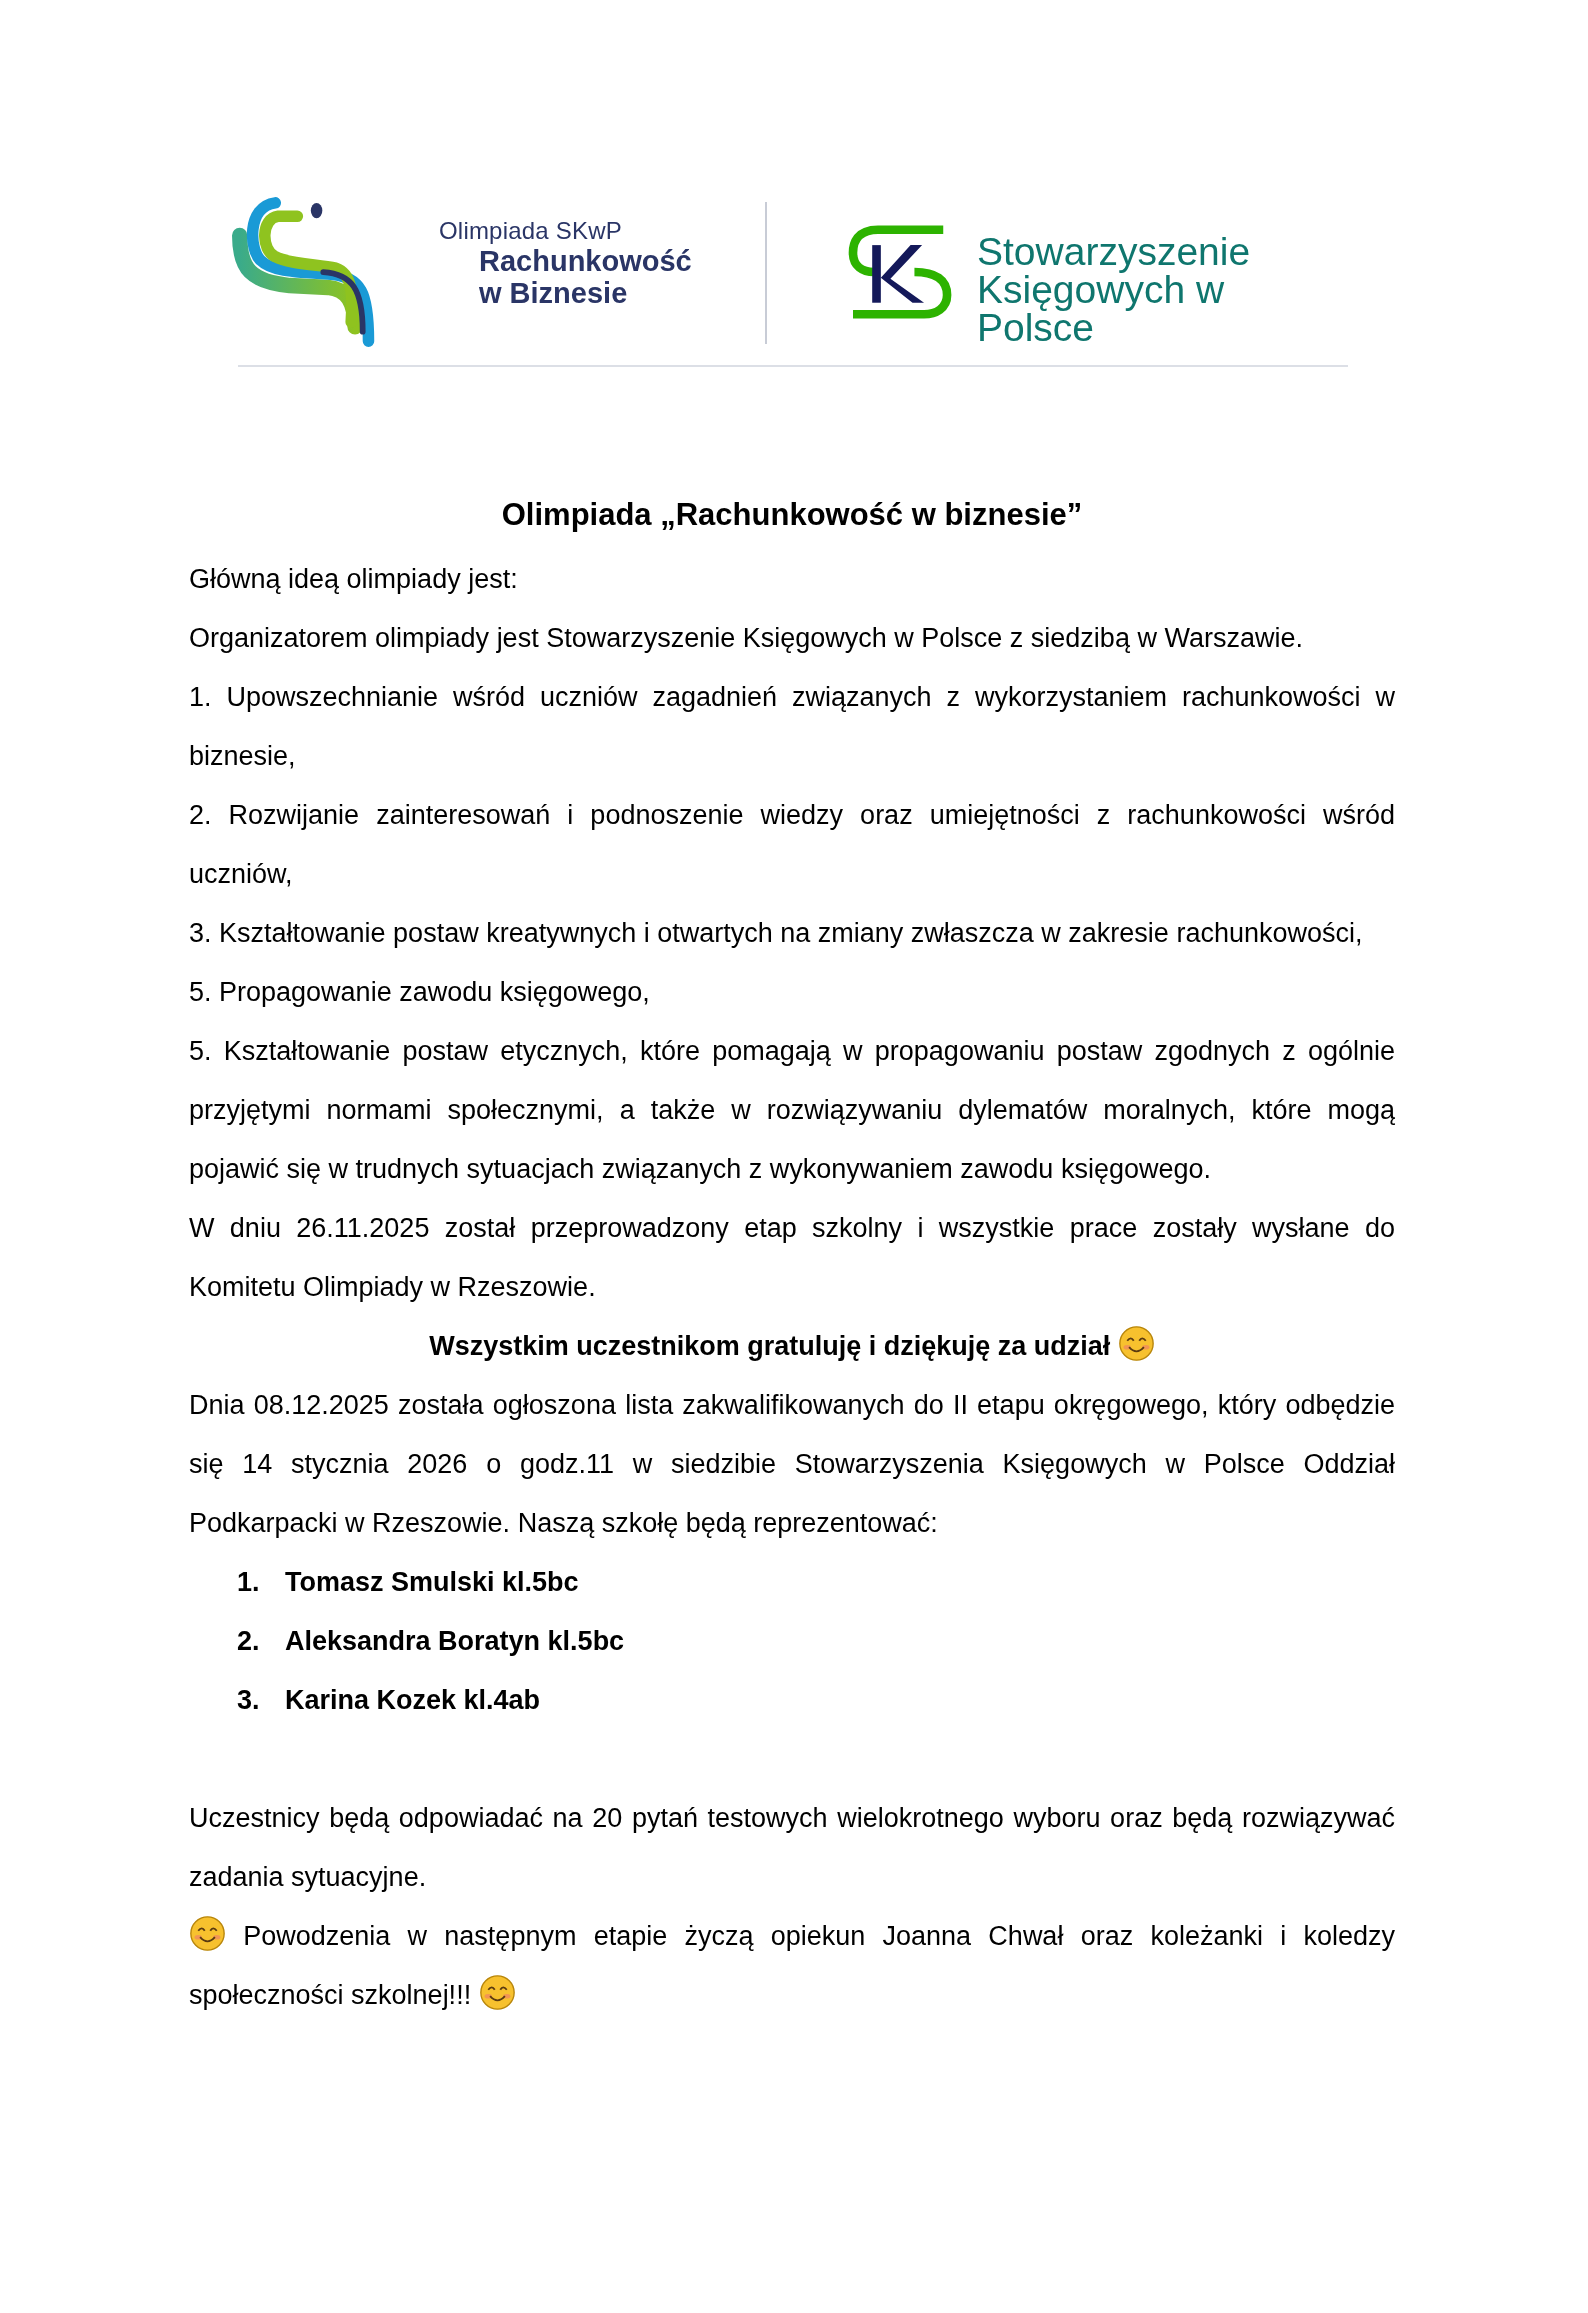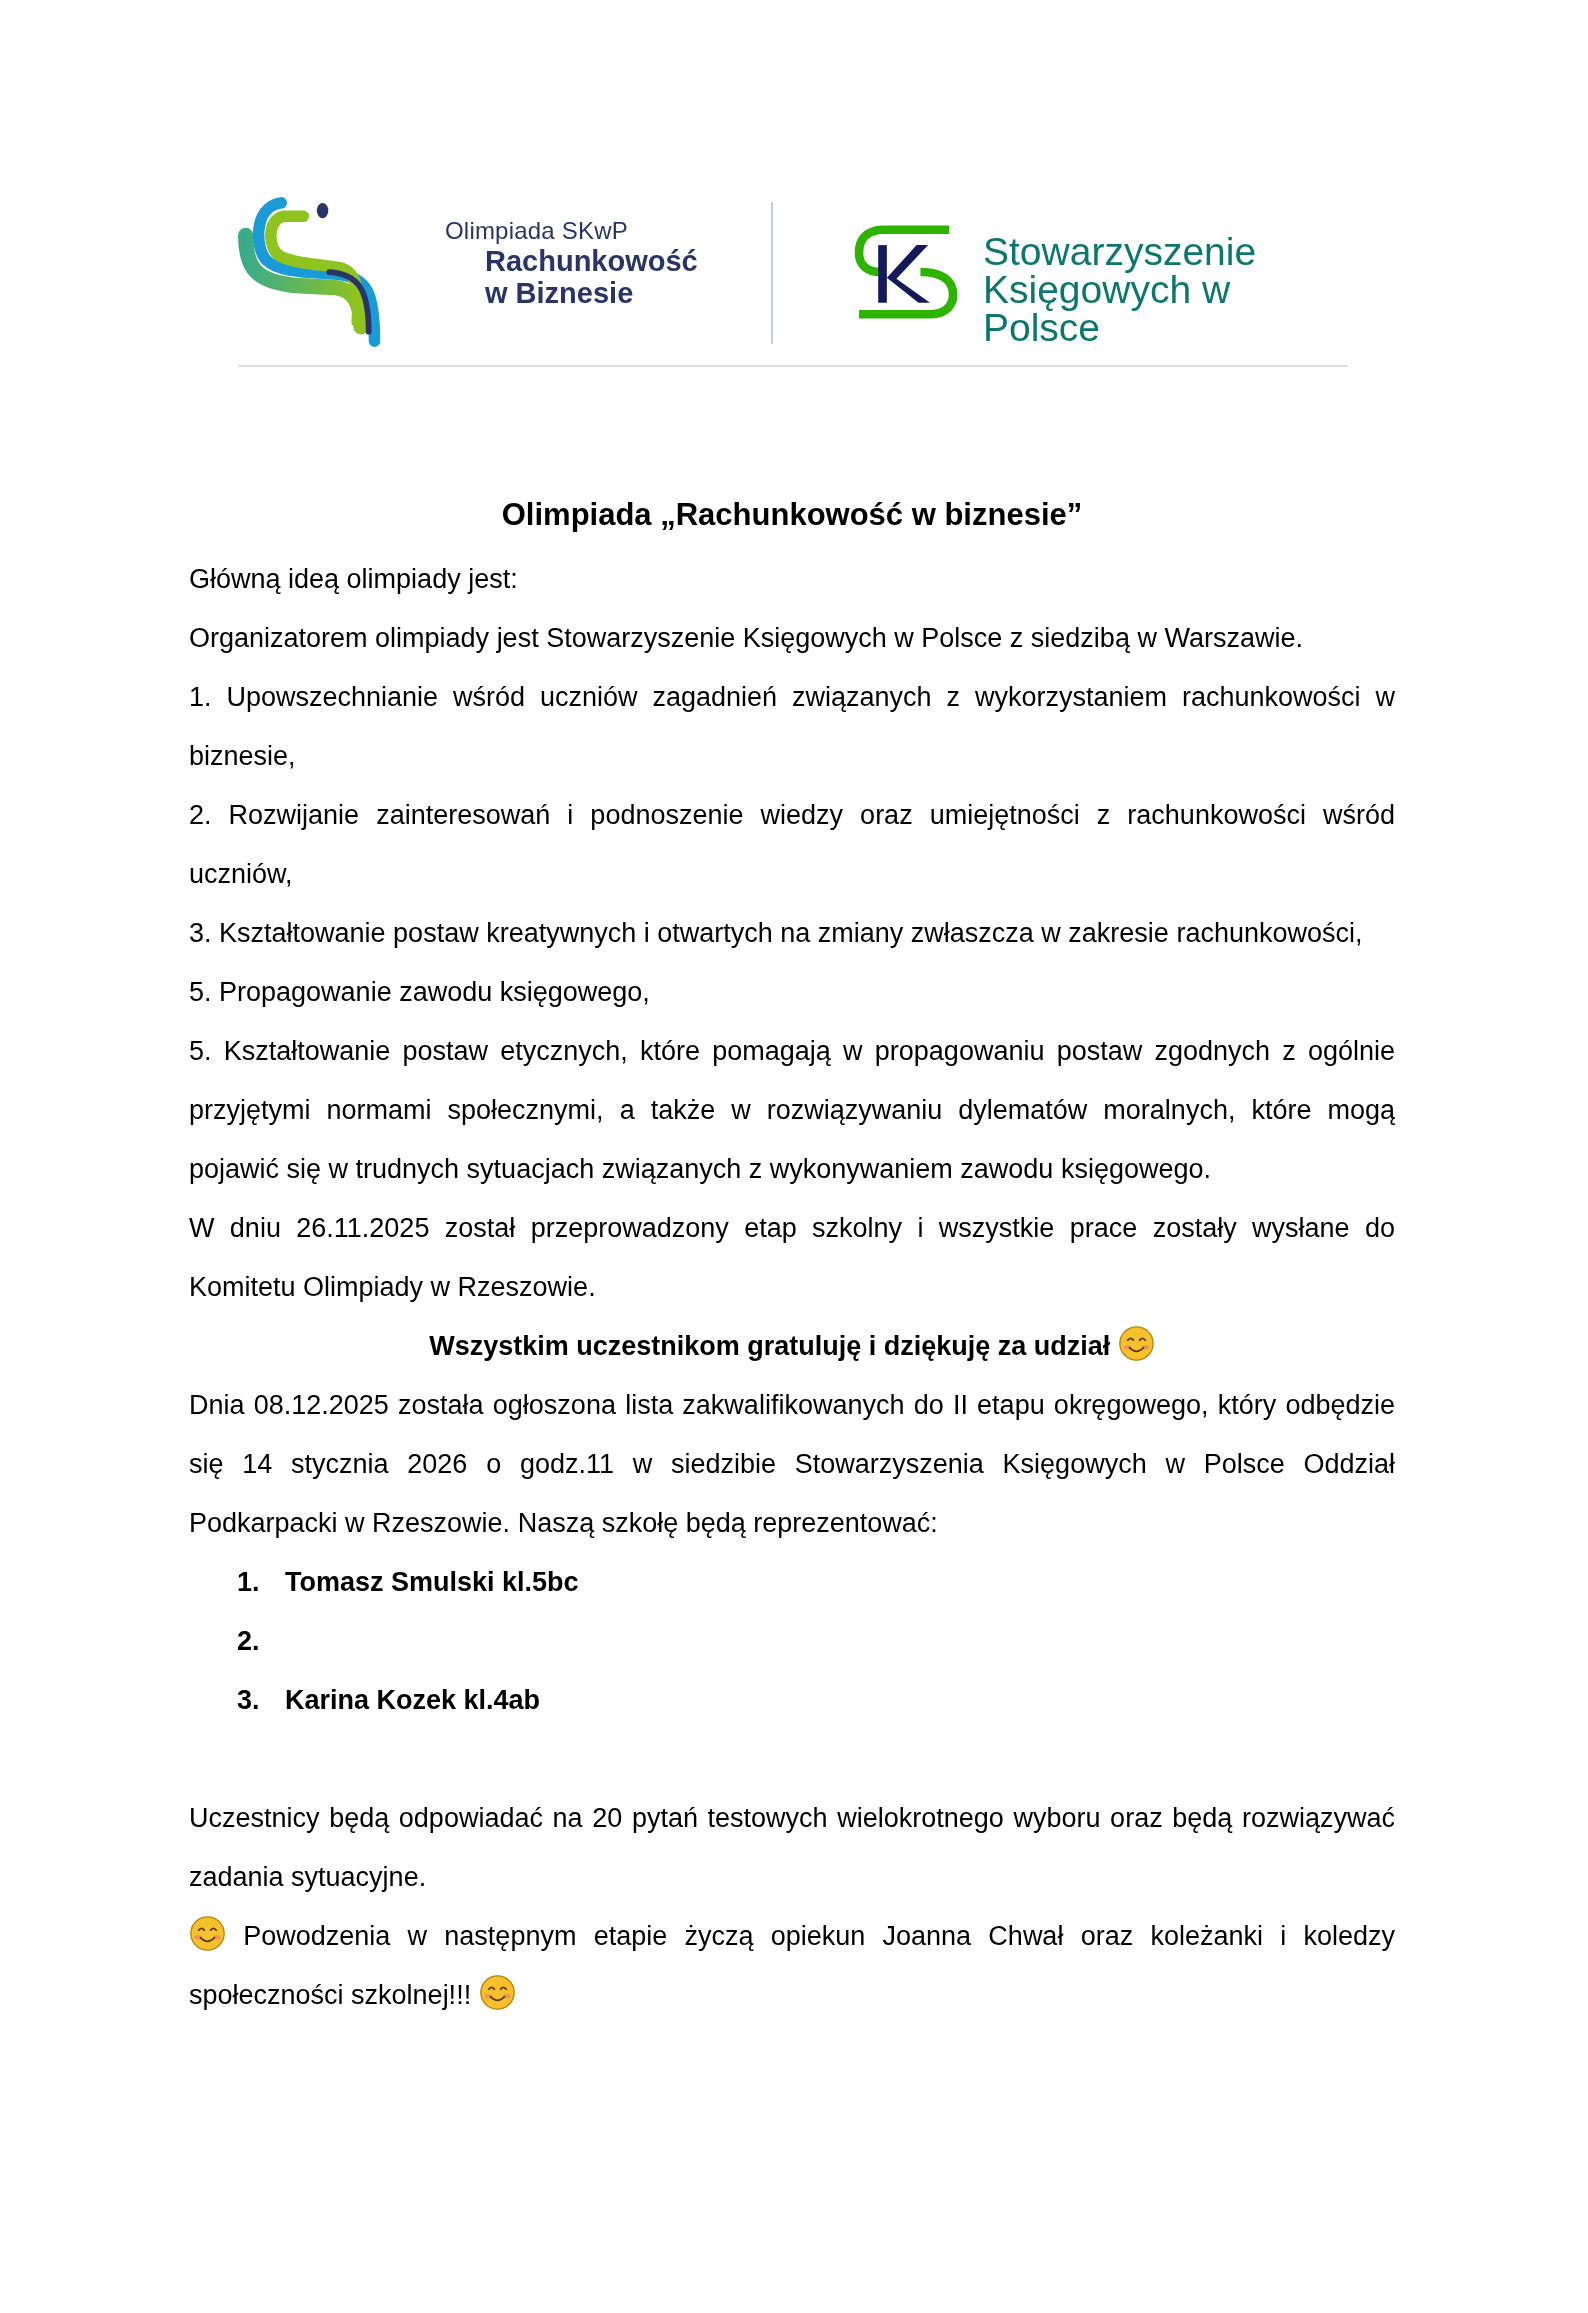--- a/index.html
+++ b/index.html
@@ -1,18 +1,18 @@
 <!DOCTYPE html>
 <html><head>
 <meta charset="utf-8">
 <style>
   html, body { margin: 0; padding: 0; background: #ffffff; }
   body { width: 1589px; height: 2313px; position: relative; overflow: hidden;
          font-family: "Liberation Sans", sans-serif; color: #000; }
-  .header { position: absolute; left: 238px; top: 192px; width: 1110px; height: 163px; }
+  .header { position: absolute; left: 232px; top: 192px; width: 1110px; height: 163px; }
   .logo-left { position: absolute; left: 0; top: 0; width: 500px; height: 159px; }
   .swoosh { position: absolute; left: 0; top: 4.8px; width: 173px; height: 154px; }
   .olimp-text { position: absolute; left: 207px; top: 24px; color: #2a3566; }
   .olimp-line1 { font-size: 24px; font-weight: normal; letter-spacing: 0.2px; line-height: 29px; }
   .olimp-line2, .olimp-line3 { font-size: 29px; font-weight: bold; line-height: 32px; margin-left: 40px; }
   .divider-v { position: absolute; left: 533px; top: 9.6px; width: 1.9px; height: 142px; background: #c8ccd6; }
   .logo-right { position: absolute; left: 615px; top: 29px; width: 500px; height: 106px; }
   .sk-mark { position: absolute; left: 0; top: 2.9px; width: 108px; height: 96px; }
   .skwp-text { position: absolute; left: 130px; top: 11.5px; color: #0f766e; font-size: 39px; line-height: 38px; }
   .rule { position: absolute; left: 238px; top: 365px; width: 1110px; height: 1.9px; background: #dcdfe6; }
@@ -104,20 +104,21 @@
 
   <p>Dnia 08.12.2025 została ogłoszona lista zakwalifikowanych do II etapu okręgowego, który odbędzie się 14 stycznia 2026 o godz.11 w siedzibie Stowarzyszenia Księgowych w Polsce Oddział Podkarpacki w Rzeszowie. Naszą szkołę będą reprezentować:</p>
 
   <ol class="participants">
     <li>
       <span class="num">1.</span>
       <span>Tomasz Smulski kl.5bc</span>
     </li>
     <li>
       <span class="num">2.</span>
+      <span>Aleksandra Boratyn kl.5bc</span>
     </li>
     <li>
       <span class="num">3.</span>
       <span>Karina Kozek kl.4ab</span>
     </li>
   </ol>
 
   <div class="spacer"></div>
 
   <p>Uczestnicy będą odpowiadać na 20 pytań testowych wielokrotnego wyboru oraz będą rozwiązywać zadania sytuacyjne.</p>

